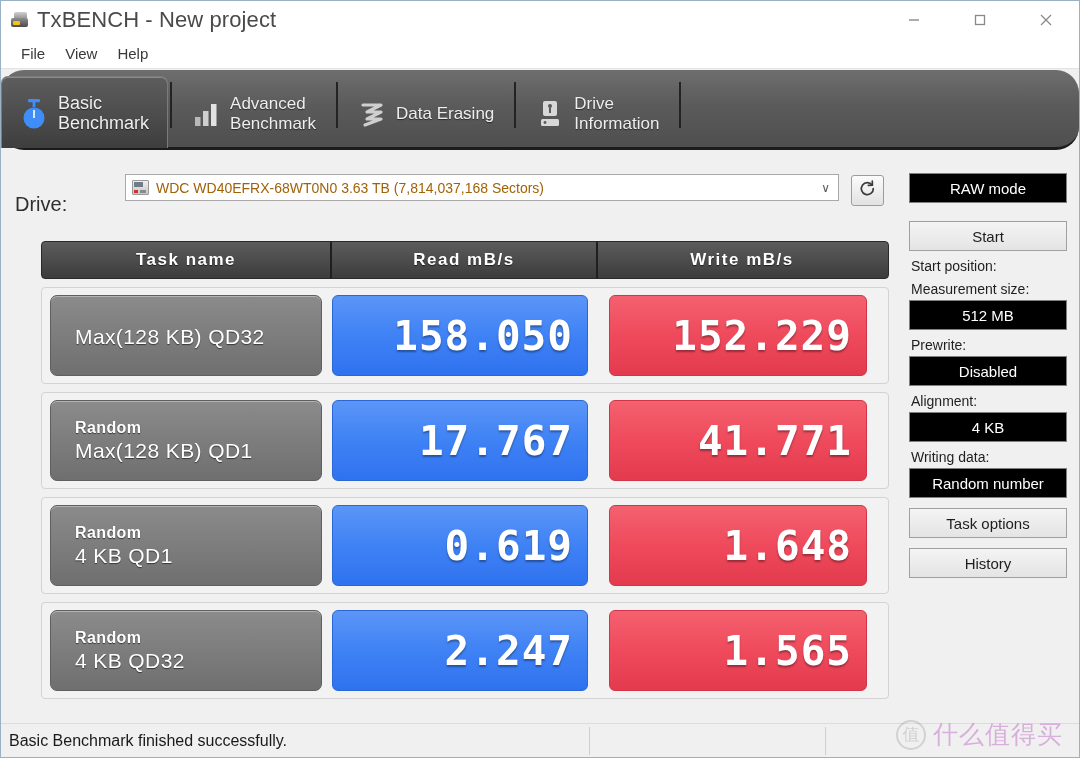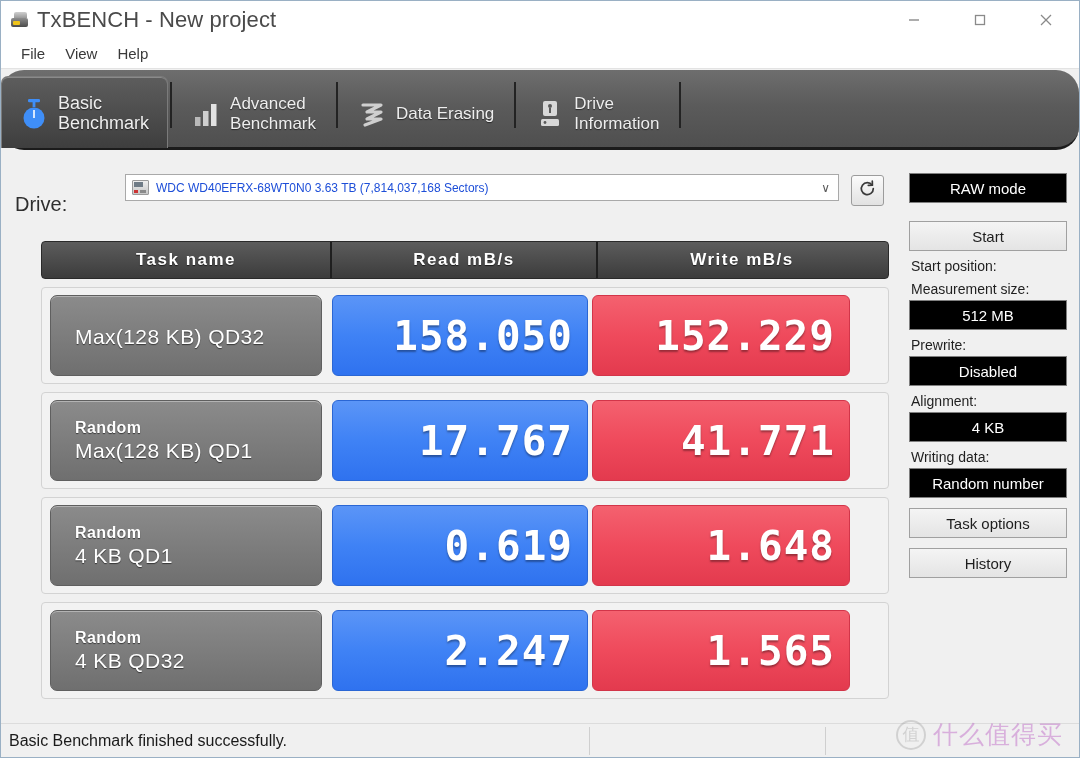--- a/index.html
+++ b/index.html
@@ -110,21 +110,21 @@
   .drive-combo {
     position: absolute; left: 124px; top: 17px; width: 714px; height: 27px;
     background: #ffffff; border: 1px solid #a9a9a9;
     display: flex; align-items: center;
   }
   .drive-hdd-icon { width: 17px; height: 15px; margin-left: 6px; margin-right: 7px; position: relative; flex: none; }
   .drive-hdd-icon .shell { position: absolute; inset: 0; background: linear-gradient(#efefef,#c7c7c7); border: 1px solid #9a9a9a; border-radius: 1px; }
   .drive-hdd-icon .scr { position: absolute; left: 2px; top: 2px; width: 9px; height: 5px; background: #6f7b86; }
   .drive-hdd-icon .led { position: absolute; left: 2px; bottom: 2px; width: 4px; height: 3px; background: #c33; }
   .drive-hdd-icon .bar { position: absolute; left: 8px; bottom: 2px; width: 6px; height: 3px; background: #8a8a8a; }
-  .drive-text { font-size: 12px; color: #1d4ed8; white-space: nowrap; text-align: center; }
+  .drive-text { font-size: 14px; color: #a16207; white-space: nowrap; text-align: center; }
   .combo-caret {
     position: absolute; right: 8px; top: 50%; transform: translateY(-50%);
     font-size: 12px; color: #5a5a5a;
   }
   .refresh-btn {
     position: absolute; left: 850px; top: 174px; width: 33px; height: 31px;
     background: linear-gradient(#fbfbfb,#e2e2e2);
     border: 1px solid #9c9c9c; border-radius: 3px;
     display: flex; align-items: center; justify-content: center;
   }
@@ -170,21 +170,21 @@
     height: 81px; border-radius: 6px;
     display: flex; align-items: center; justify-content: flex-end;
     padding-right: 14px;
     color: #ffffff;
     font-family: "DejaVu Sans Mono", monospace;
     font-size: 41px; font-weight: bold;
     letter-spacing: 1px;
     text-shadow: 0 2px 2px rgba(0,0,0,.35);
   }
   .valcell.read {
-    width: 256px; margin-right: 4px;
+    width: 256px; margin-right: 21px;
     background: linear-gradient(#5b95f7 0%, #3f82f5 50%, #2f72ef 100%);
     border: 1px solid #2a66d4;
   }
   .valcell.write {
     width: 258px;
     background: linear-gradient(#f4616f 0%, #ef4a5c 50%, #e33a4e 100%);
     border: 1px solid #d23549;
   }
 
   

